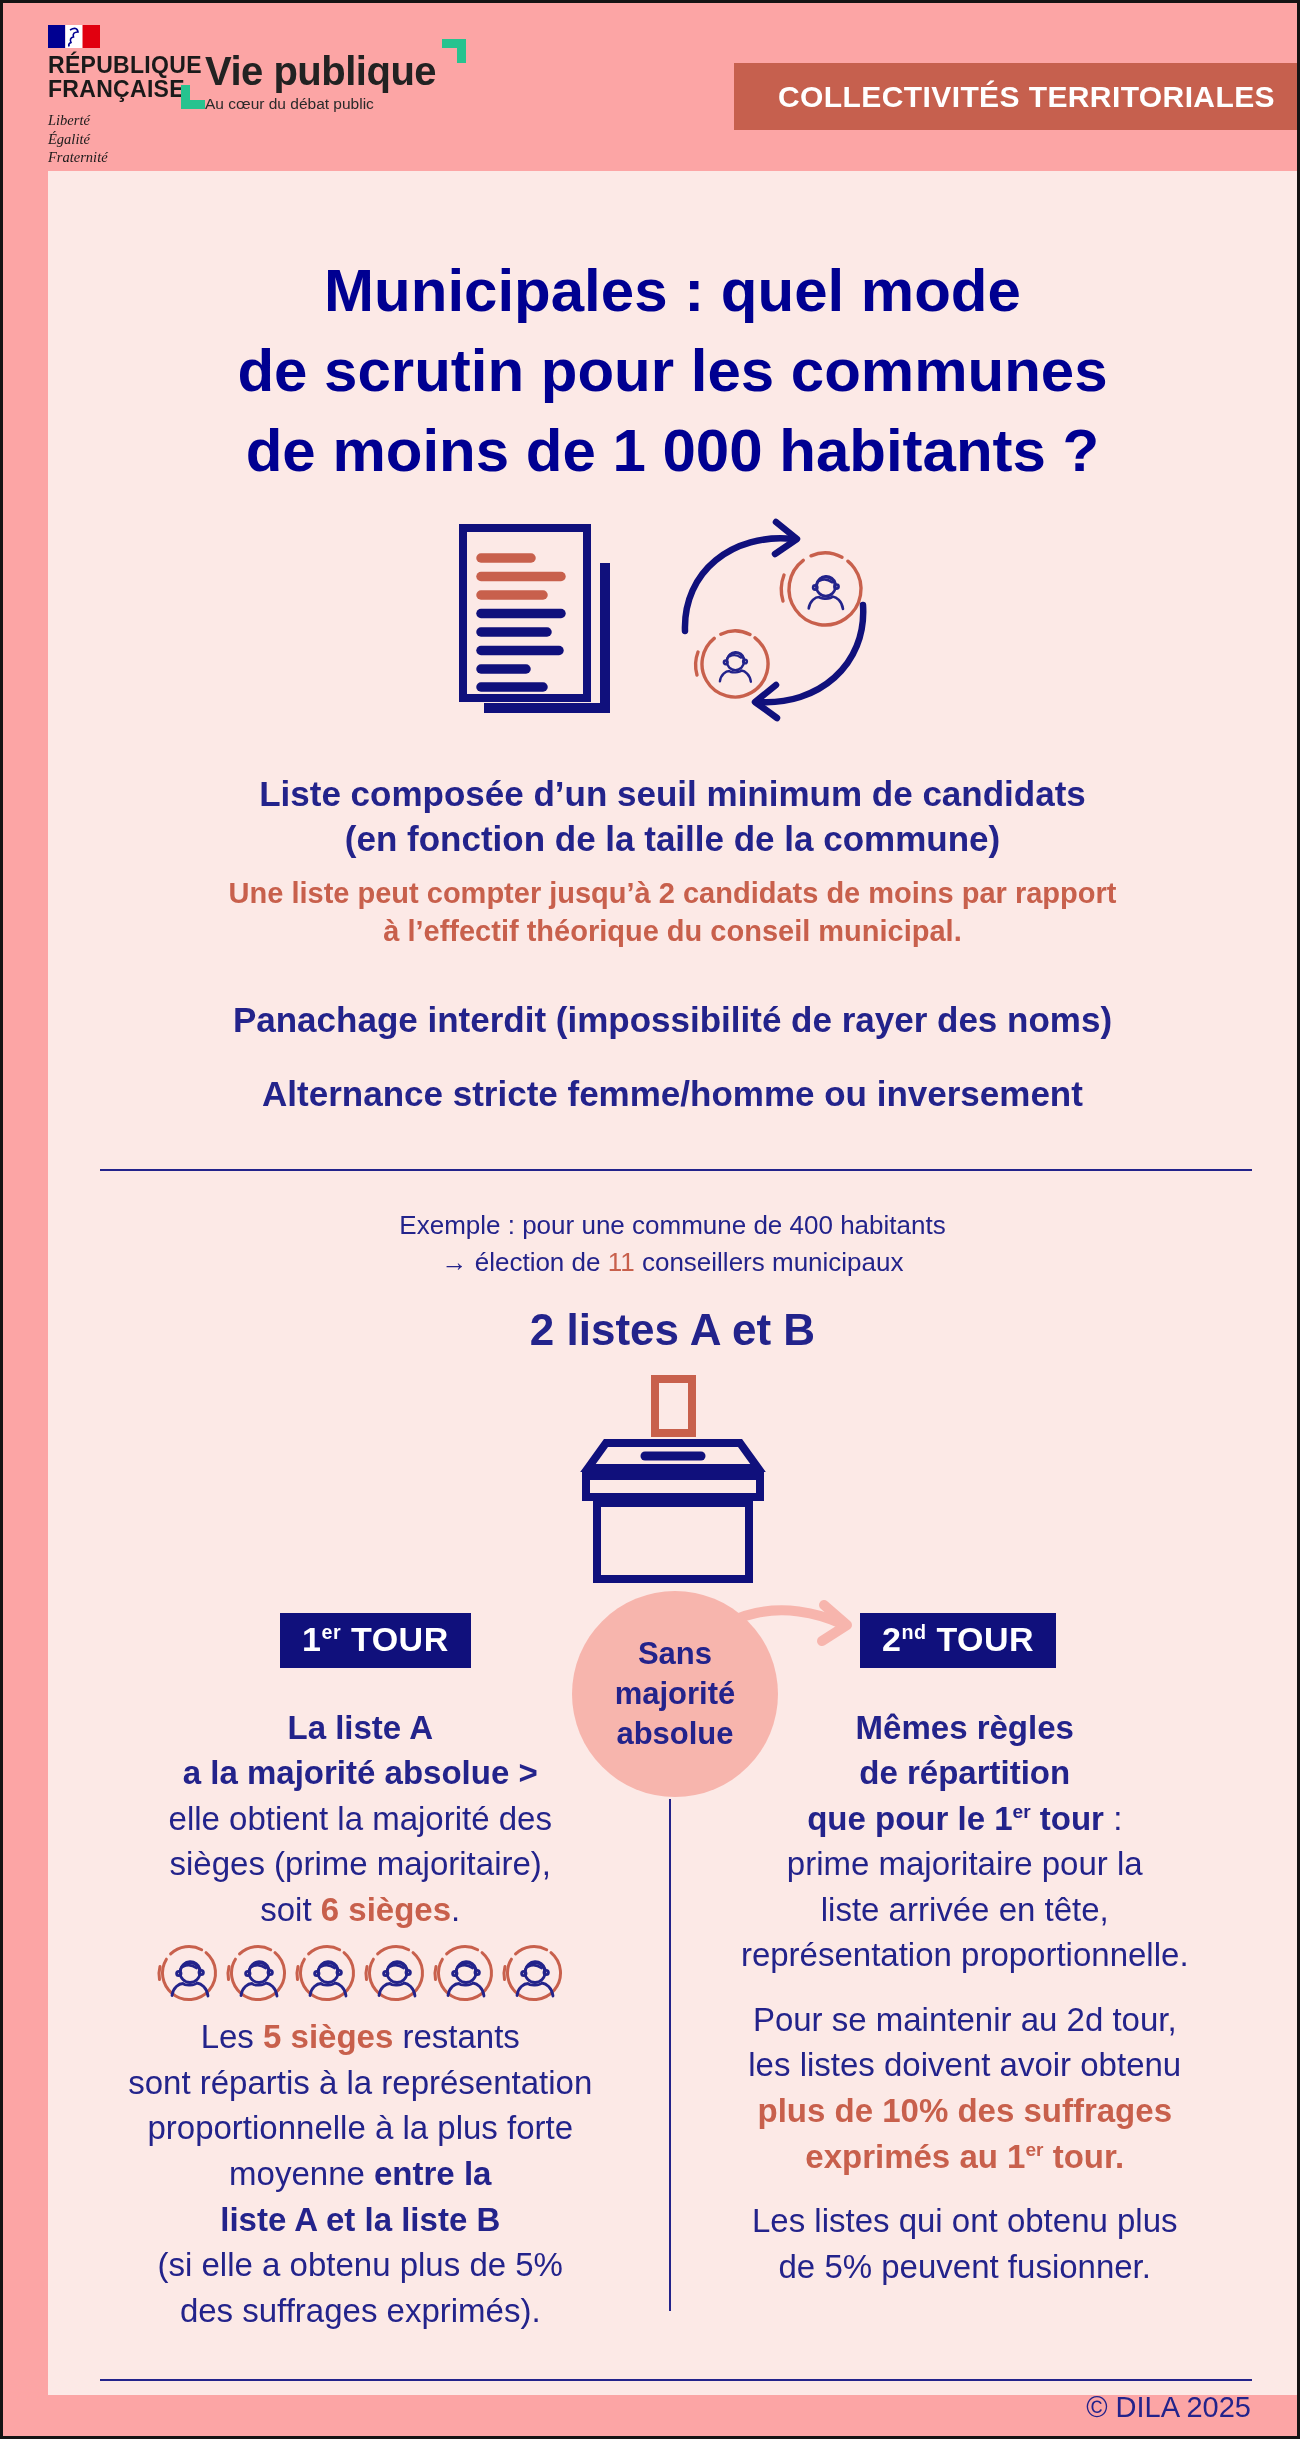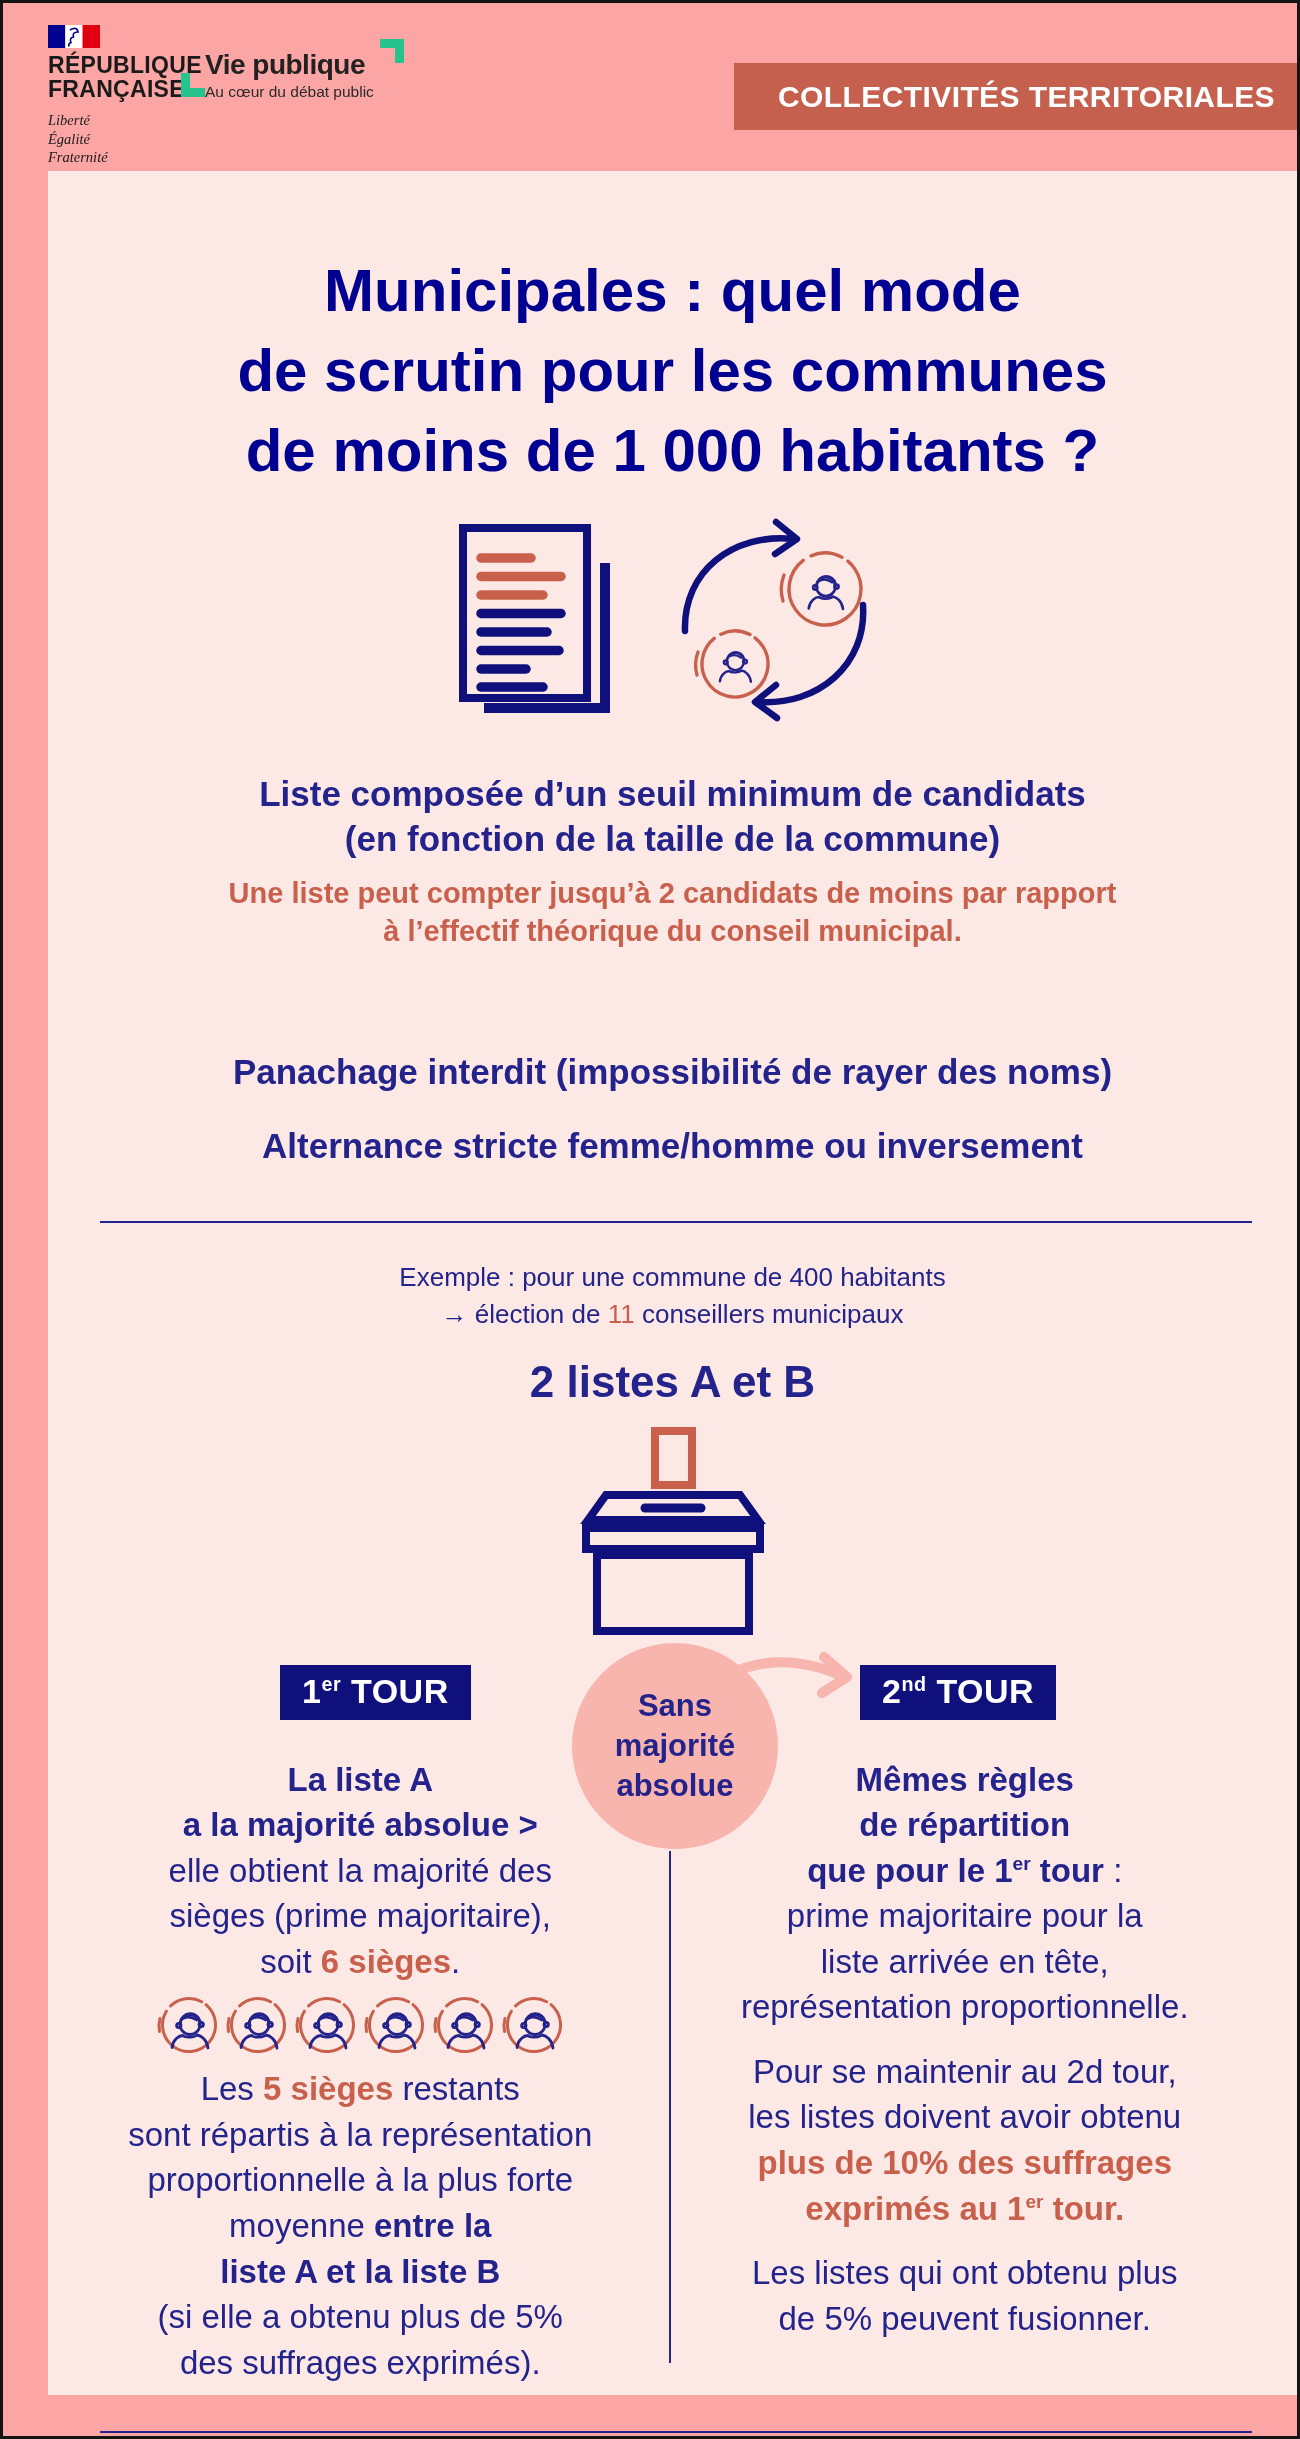--- a/index.html
+++ b/index.html
@@ -10,38 +10,38 @@
   *{margin:0;padding:0;box-sizing:border-box;}
   body{font-family:"Liberation Sans","DejaVu Sans",sans-serif;background:#fff;}
   .page{position:relative;width:1300px;height:2439px;background:#fca5a5;border:3px solid #141414;overflow:hidden;}
 
   
   .rf-logo{position:absolute;left:45px;top:22px;color:#1a1a1a;}
   .rf-flag{display:block;margin-bottom:6px;}
   .rf-name{font-size:23px;font-weight:700;line-height:1.03;letter-spacing:.3px;color:#1a1a1a;}
   .rf-motto{margin-top:10px;font-family:"Liberation Serif","DejaVu Serif",serif;font-style:italic;font-size:14.5px;line-height:1.26;color:#1a1a1a;white-space:pre-line;}
   .vp-logo{position:absolute;left:178px;top:36px;padding:12px 30px 10px 24px;}
-  .vp-name{font-size:28px;font-weight:700;color:#222;letter-spacing:-.5px;line-height:1;}
+  .vp-name{font-size:40px;font-weight:700;color:#222;letter-spacing:-.5px;line-height:1;}
   .vp-tagline{font-size:15.5px;color:#2a2a2a;margin-top:4px;text-align:left;}
   .vp-br{position:absolute;width:24px;height:24px;}
   .vp-br.bl{left:0;bottom:14px;border-left:9px solid var(--green);border-bottom:9px solid var(--green);}
   .vp-br.tr{right:0;top:0;border-right:9px solid var(--green);border-top:9px solid var(--green);}
   .topic-badge{position:absolute;right:0;top:60px;height:67px;background:var(--badge);color:#fff;
     display:flex;align-items:center;padding:0 22px 0 44px;font-size:30px;font-weight:700;letter-spacing:.4px;}
 
   
   .panel{position:absolute;left:45px;right:0;top:168px;height:2224px;background:var(--pink);}
   .center{text-align:center;}
   .preline{white-space:pre-line;}
   .page-title{padding-top:80px;font-size:60px;line-height:1.33;font-weight:700;color:var(--title);}
   .icons-row{margin-top:26px;display:flex;justify-content:center;align-items:center;gap:34px;height:208px;}
   .h-rule{border:0;border-top:2px solid var(--navy);margin:0 45px 0 52px;}
   .rule-h{font-size:35px;font-weight:700;color:var(--navy);line-height:1.28;}
   .rule-note{margin-top:13px;font-size:29px;font-weight:700;color:var(--coral);line-height:1.3;}
-  .mt-list{margin-top:48px;} .mt-pan{margin-top:100px;text-align:center;} .mt-alt{margin-top:29px;} .mt-hr1{margin-top:52px;}
+  .mt-list{margin-top:48px;} .mt-pan{margin-top:48px;text-align:center;} .mt-alt{margin-top:29px;} .mt-hr1{margin-top:52px;}
   .example{margin-top:36px;font-size:26px;line-height:1.42;}
   .lists-heading{margin-top:24px;font-size:44px;font-weight:700;color:var(--navy);}
   .ballot-wrap{margin-top:18px;height:212px;display:flex;justify-content:center;}
 
   
   .tours{position:relative;margin-top:2px;height:772px;}
   .tour-badge{position:absolute;top:26px;background:var(--navydark);color:#fff;font-size:34px;font-weight:700;
     padding:7px 22px 9px 22px;letter-spacing:.5px;}
   .tour-badge .line{display:inline;}
   .badge-1{left:232px;} .badge-2{left:812px;}

